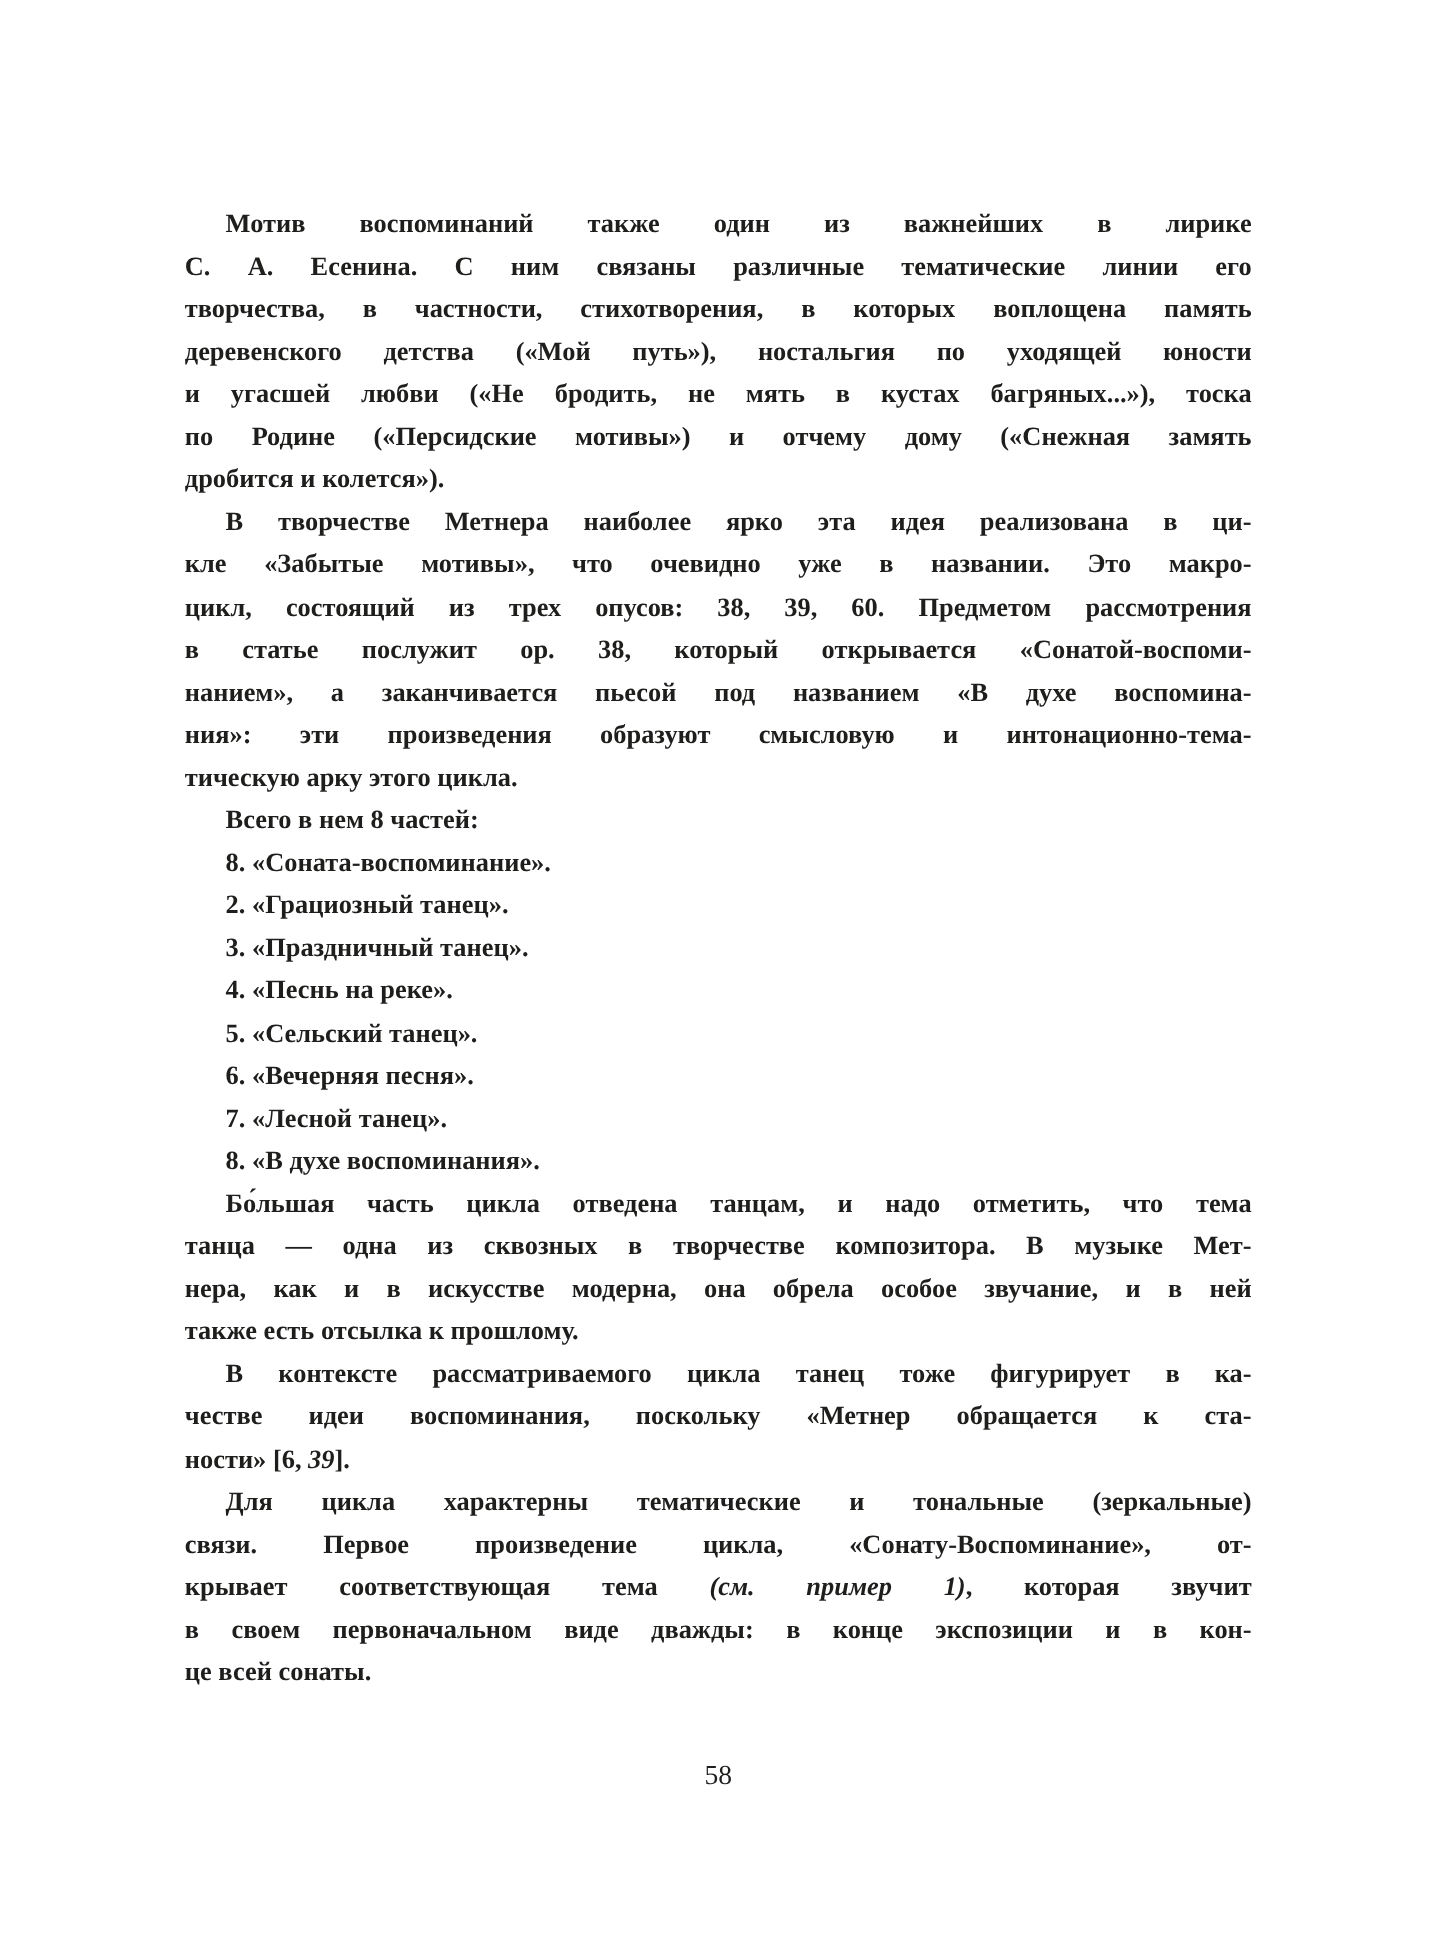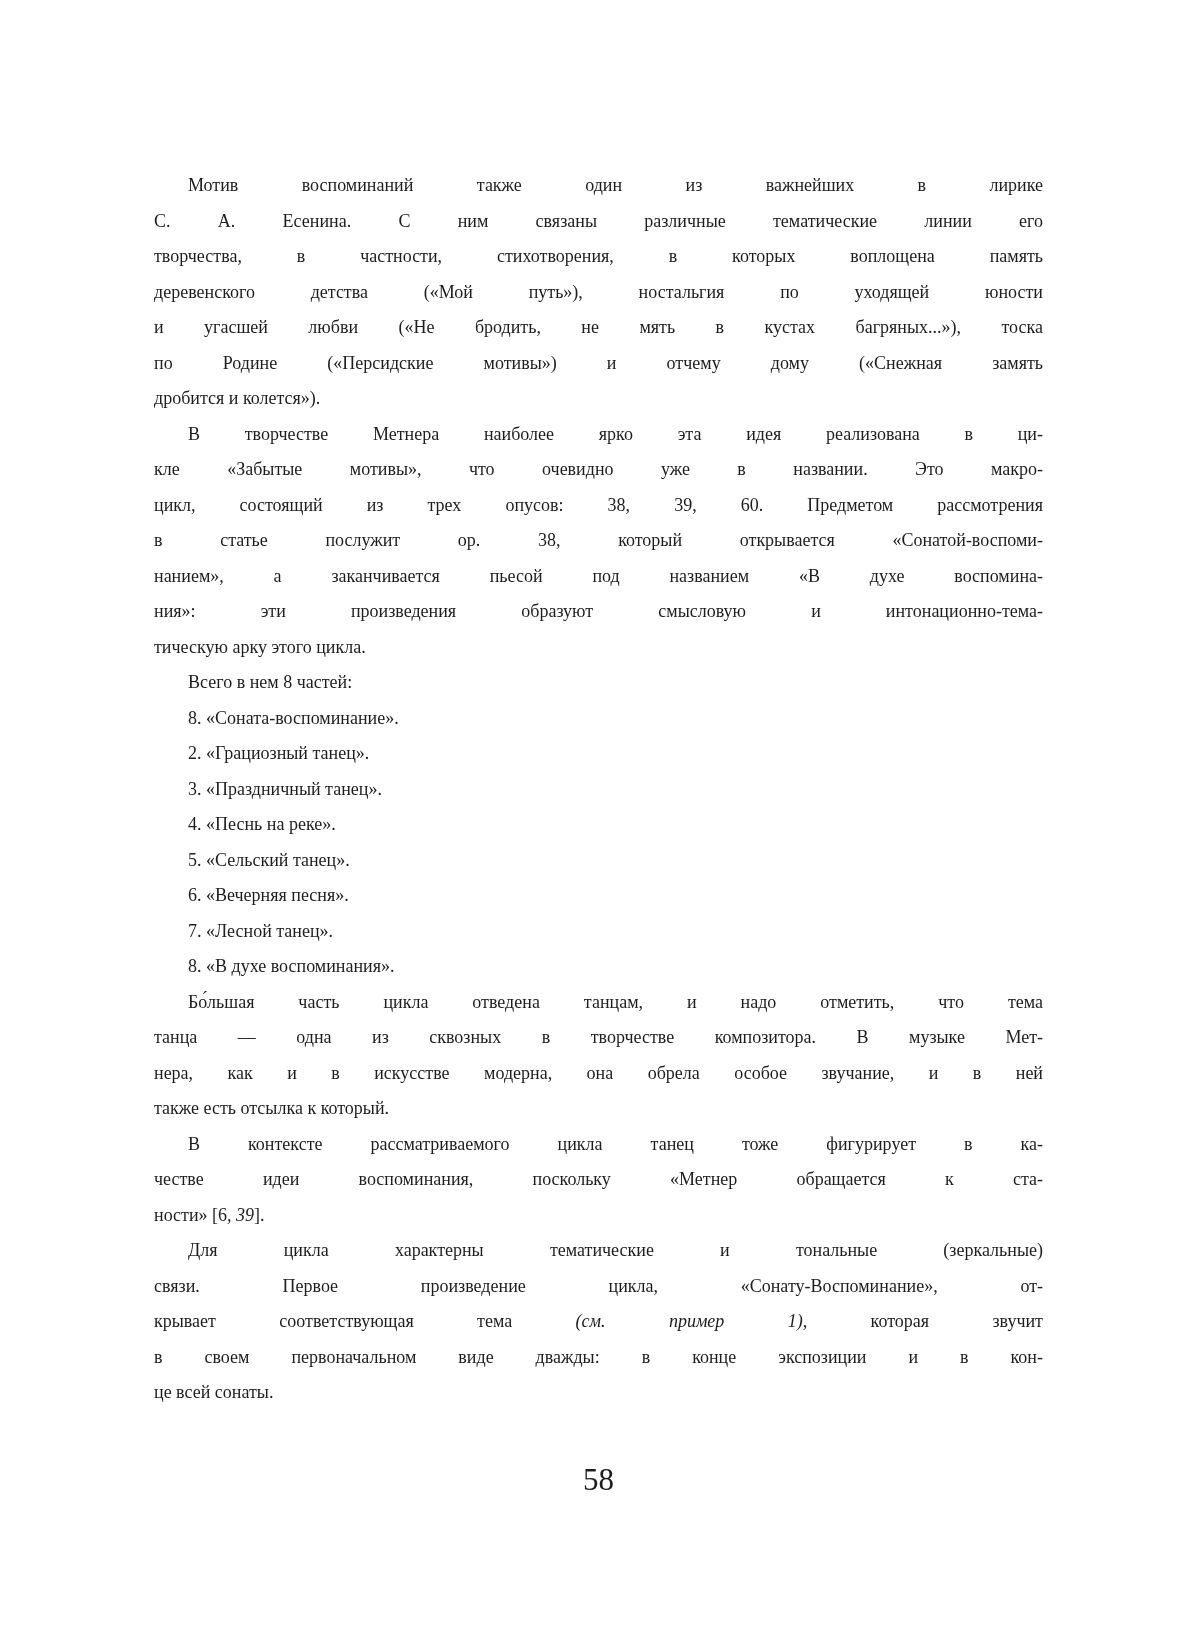--- a/index.html
+++ b/index.html
@@ -20,44 +20,45 @@
     inset: 0;
     background: #ffffff;
   }
   .text-block {
     position: absolute;
     left: 154px;
     top: 168px;
     width: 889px;
   }
   .line {
-    font-size: 18px;
+    font-size: 22px;
     line-height: 35.5px;
     height: 35.5px;
     text-align: justify;
     text-align-last: justify;
     text-justify: inter-word;
     white-space: normal;
+    font-weight: bold;
   }
   .line.end {
     text-align: right;
     text-align-last: left;
   }
   .line.indent {
     text-indent: 34px;
   }
   .seg { font-style: normal; }
   .seg.italic { font-style: italic; margin-top: 19px; }
   .page-number {
     position: absolute;
     left: 154px;
     top: 1464px;
     width: 889px;
     text-align: center;
-    font-size: 31px;
+    font-size: 23px;
     line-height: 32px;
   }
 </style>
 </head>
 <body>
 
 <div class="page">
   <div class="text-block">
       <div>
         <div class="line indent"><span class="seg">Мотив воспоминаний также один из важнейших в лирике</span></div>
@@ -87,21 +88,21 @@
         <div class="line indent end"><span class="seg">4. «Песнь на реке».</span></div>
         <div class="line indent end"><span class="seg">5. «Сельский танец».</span></div>
         <div class="line indent end"><span class="seg">6. «Вечерняя песня».</span></div>
         <div class="line indent end"><span class="seg">7. «Лесной танец».</span></div>
         <div class="line indent end"><span class="seg">8. «В духе воспоминания».</span></div>
       </div>
       <div>
         <div class="line indent"><span class="seg">Бо́льшая часть цикла отведена танцам, и надо отметить, что тема</span></div>
         <div class="line"><span class="seg">танца — одна из сквозных в творчестве композитора. В музыке Мет-</span></div>
         <div class="line"><span class="seg">нера, как и в искусстве модерна, она обрела особое звучание, и в ней</span></div>
-        <div class="line end"><span class="seg">также есть отсылка к который.</span></div>
+        <div class="line end"><span class="seg">также есть отсылка к прошлому.</span></div>
       </div>
       <div>
         <div class="line indent"><span class="seg">В контексте рассматриваемого цикла танец тоже фигурирует в ка-</span></div>
         <div class="line"><span class="seg">честве идеи воспоминания, поскольку «Метнер обращается к ста-</span></div>
         <div class="line end"><span class="seg">ности» [6, </span><span class="seg italic">39</span><span class="seg">].</span></div>
       </div>
       <div>
         <div class="line indent"><span class="seg">Для цикла характерны тематические и тональные (зеркальные)</span></div>
         <div class="line"><span class="seg">связи. Первое произведение цикла, «Сонату-Воспоминание», от-</span></div>
         <div class="line"><span class="seg">крывает соответствующая тема </span><span class="seg italic">(см. пример 1)</span><span class="seg">, которая звучит</span></div>

